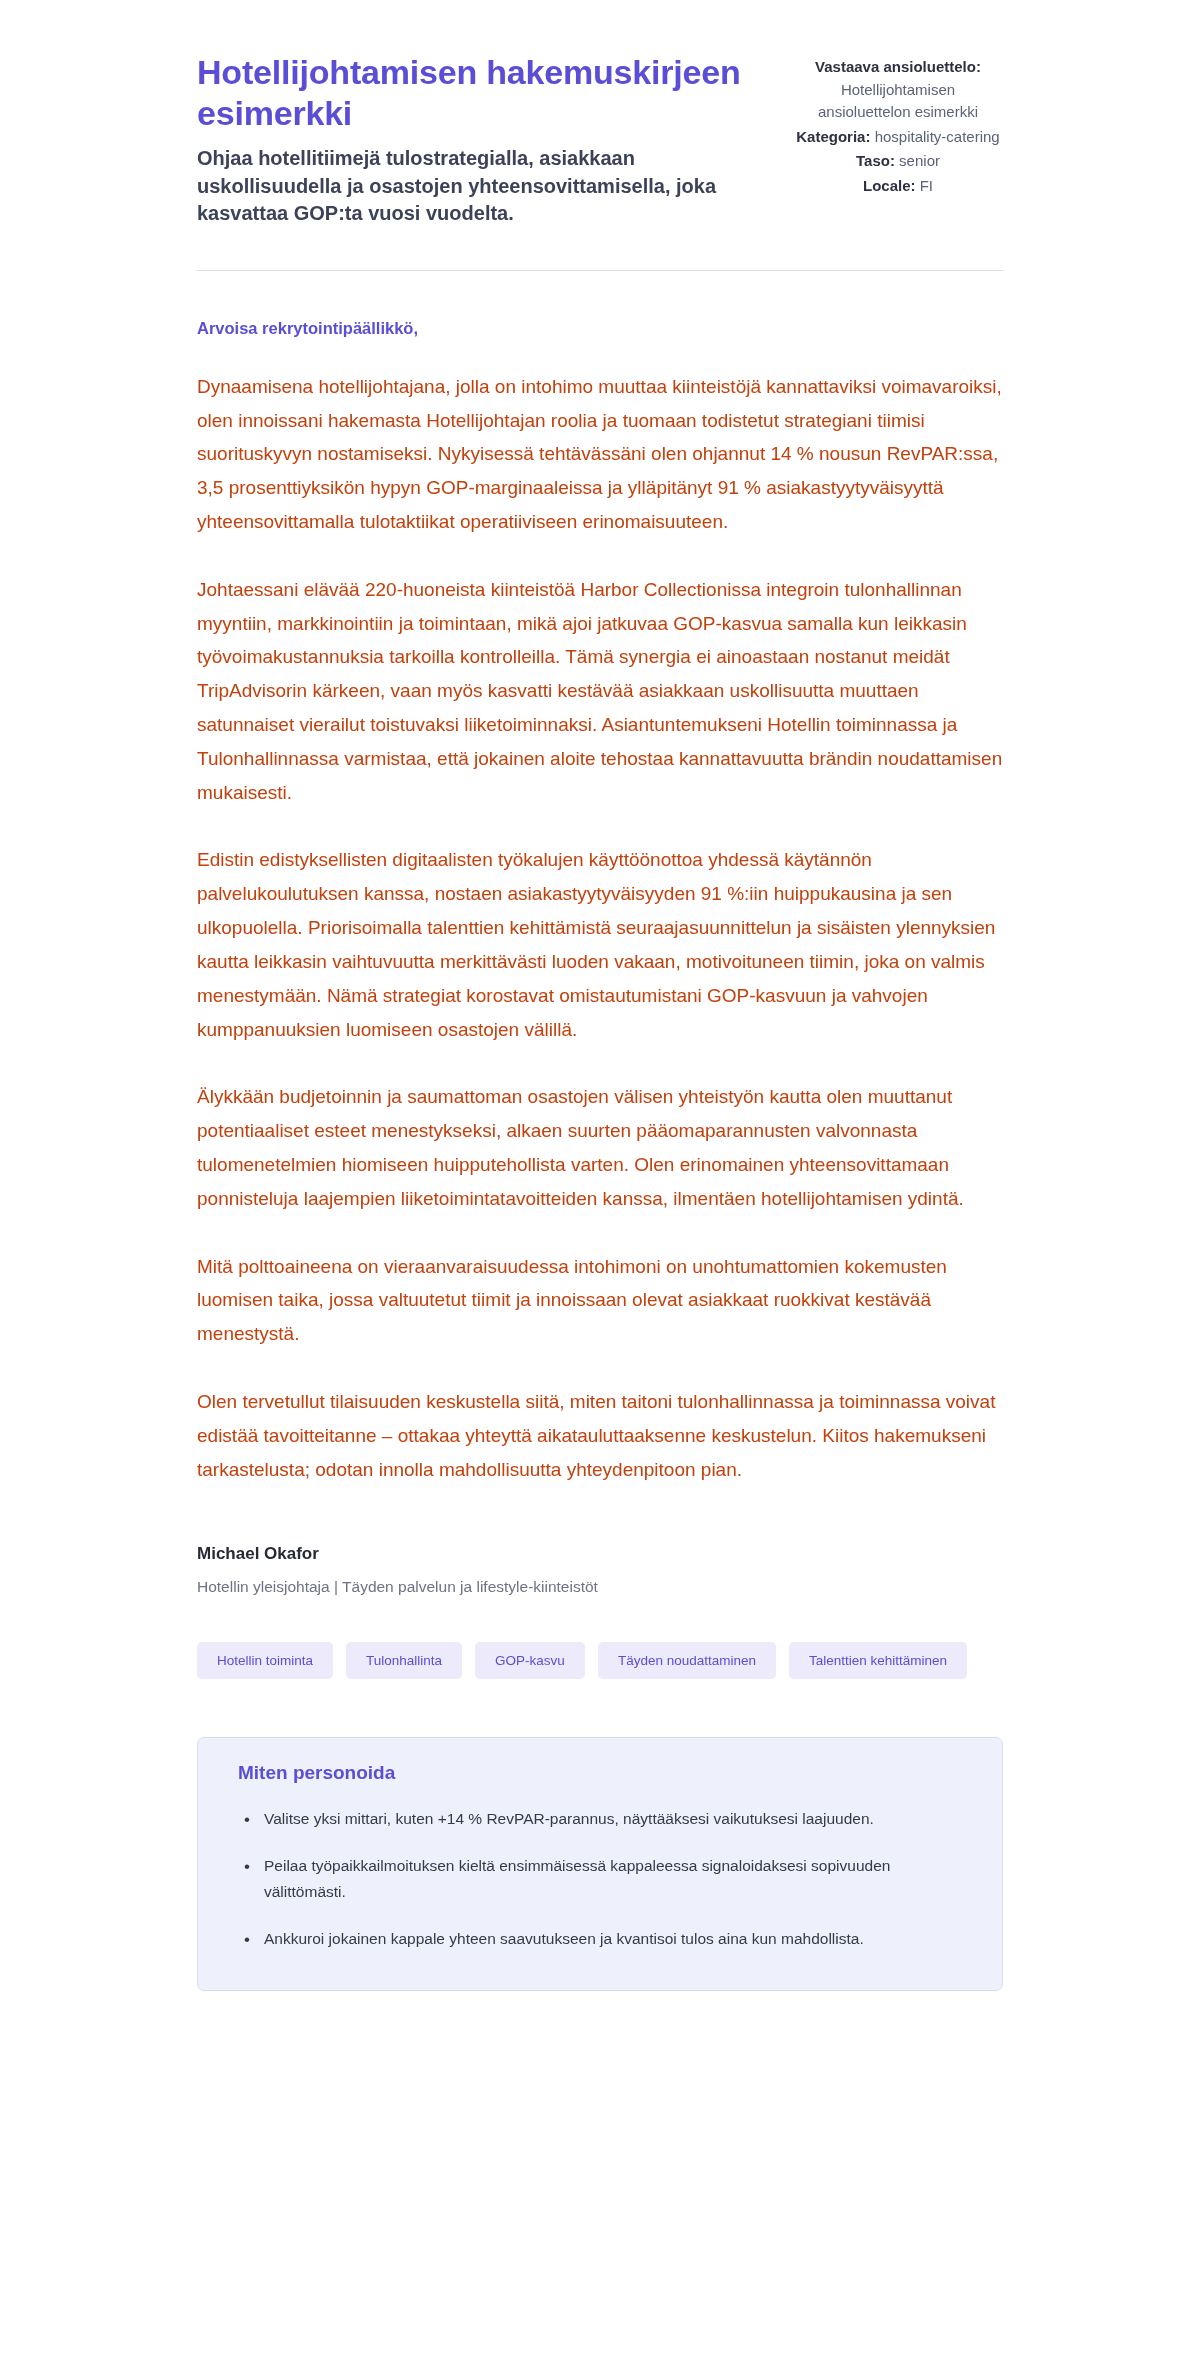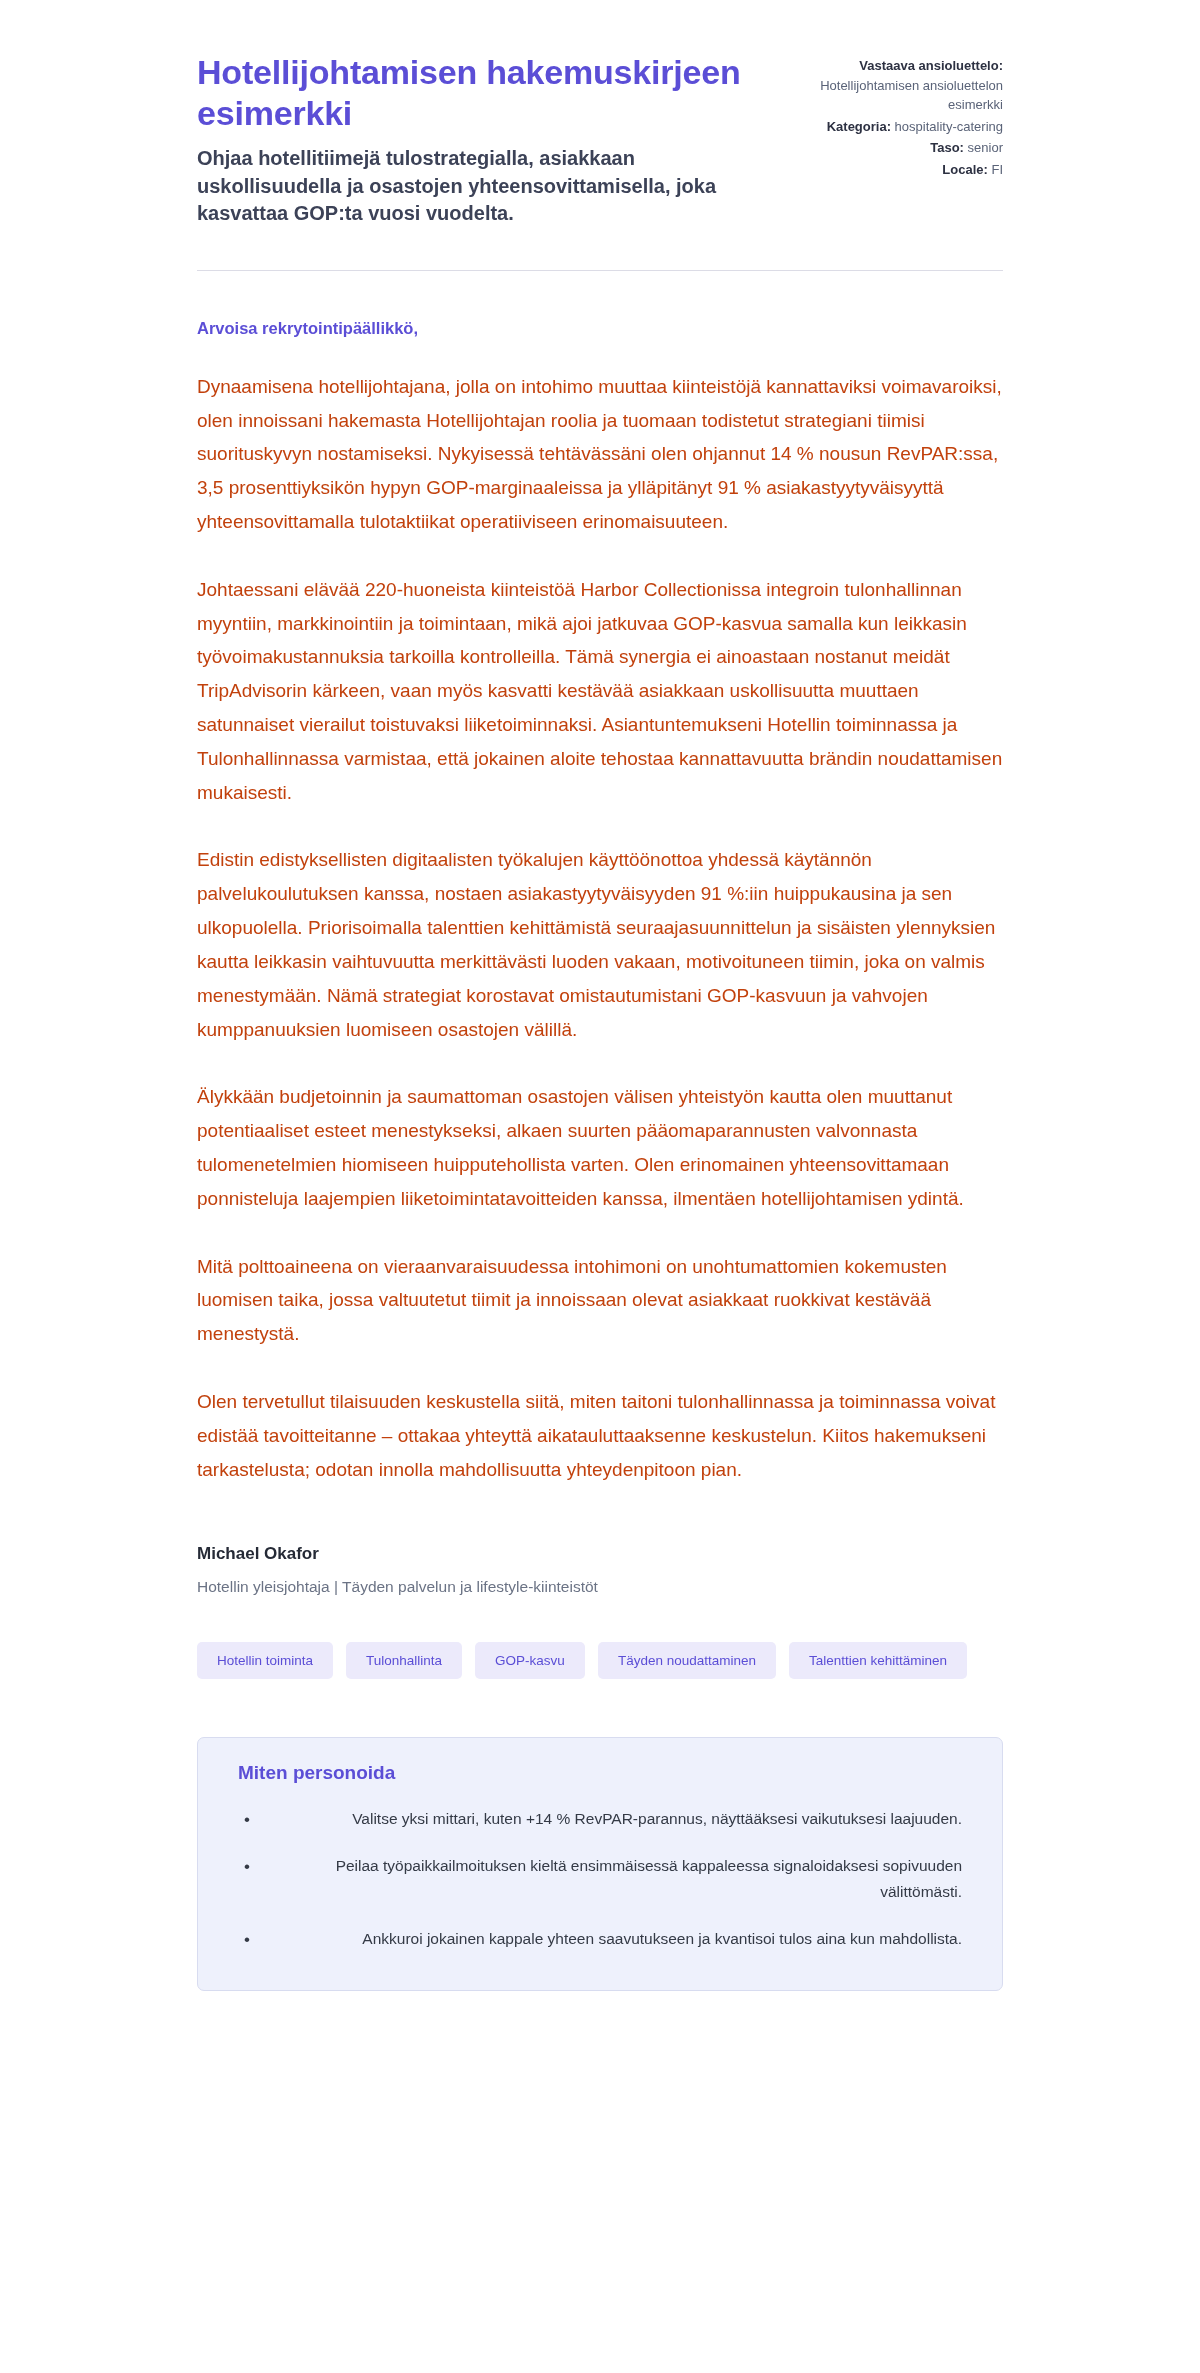--- a/index.html
+++ b/index.html
@@ -42,22 +42,22 @@
   }
   .doc-subtitle {
     font-size: 20px;
     line-height: 1.38;
     font-weight: bold;
     color: #3c4257;
     margin: 0;
   }
   .header-right {
     flex: 0 0 210px;
-    text-align: right;
-    font-size: 13px;
+    text-align: center;
+    font-size: 15px;
     line-height: 1.5;
     color: #4d5568;
     padding-top: 4px;
   }
   .meta-row { margin-bottom: 2px; }
   .meta-label {
     font-weight: bold;
     color: #2d3142;
   }
   .meta-value { color: #5a6378; }
@@ -125,21 +125,20 @@
   .callout-title {
     font-size: 19px;
     font-weight: bold;
     color: #5b4ed6;
     margin: 0 0 22px 0;
   }
   .callout-list {
     margin: 0;
     padding: 0;
     list-style: none;
-    text-align: right;
   }
   .callout-list li {
     position: relative;
     font-size: 15.5px;
     line-height: 1.7;
     color: #343a46;
     padding-left: 26px;
     margin-bottom: 20px;
   }
   .callout-list li:last-child { margin-bottom: 0; }

